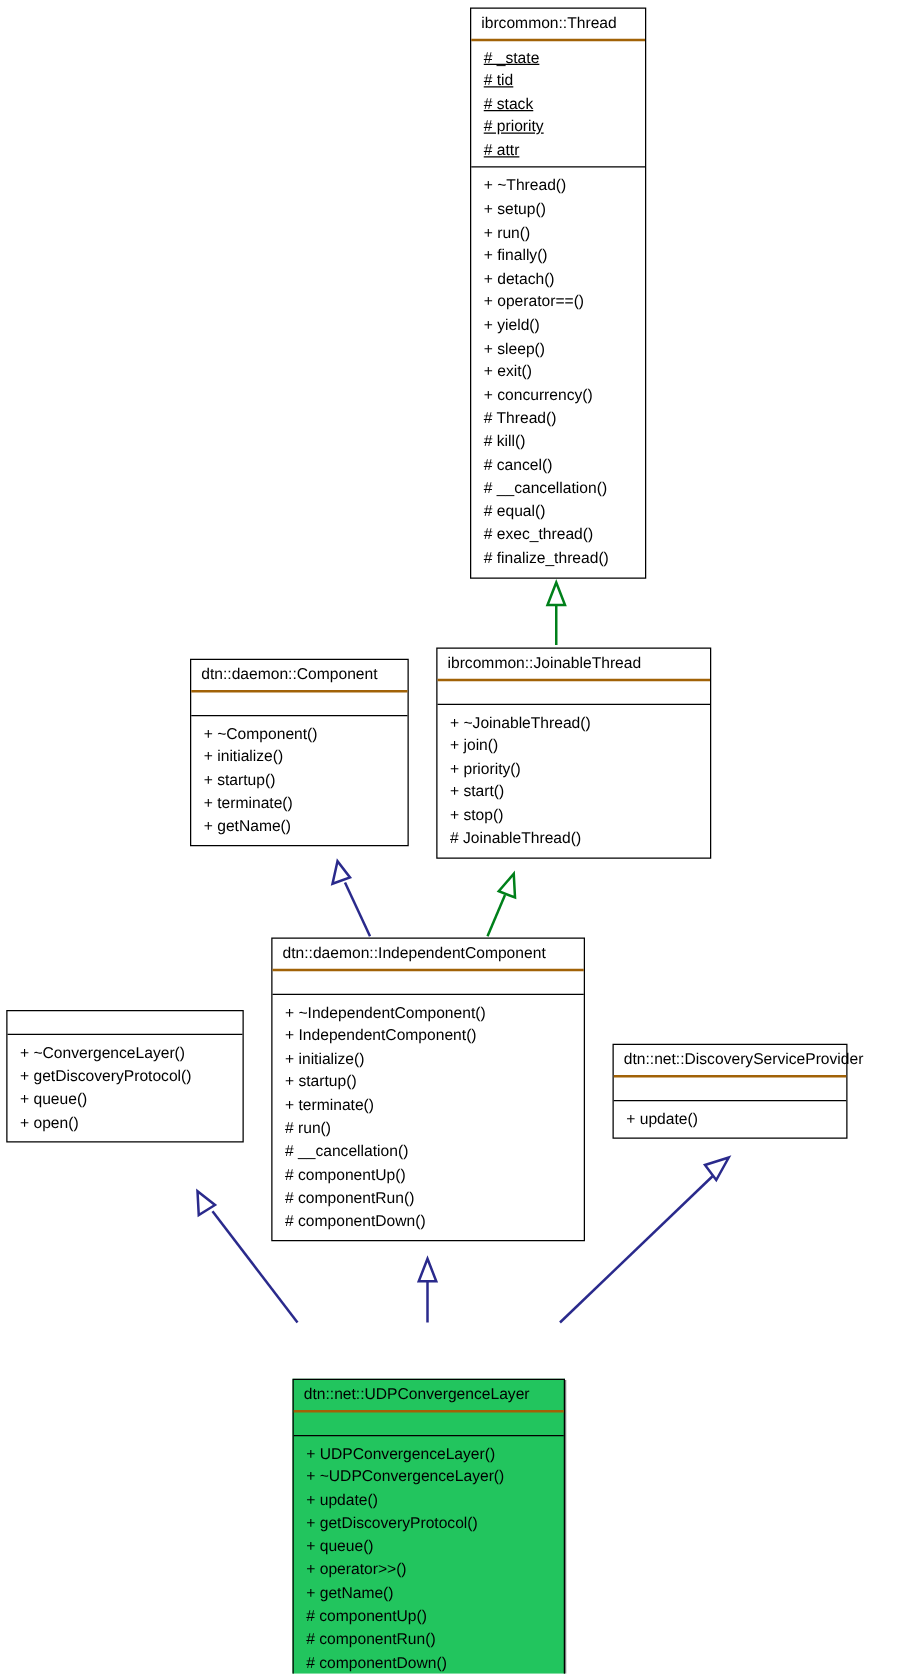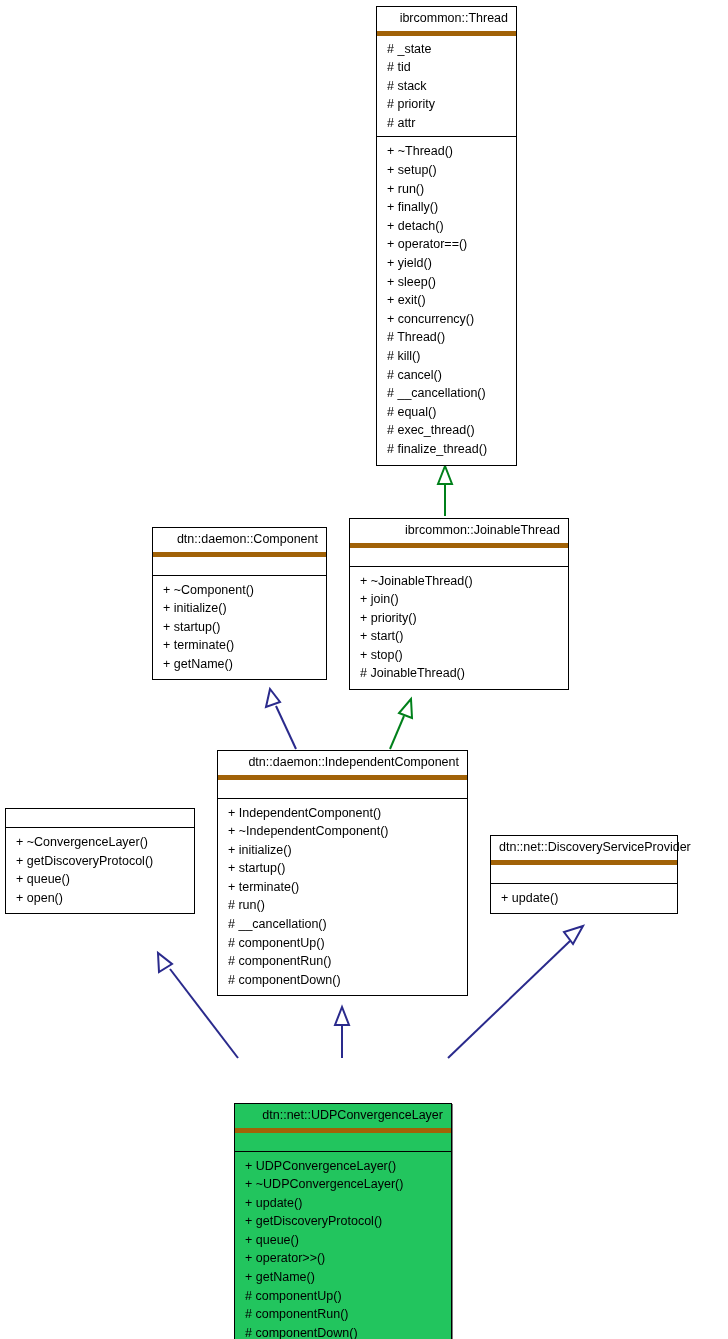--- a/index.html
+++ b/index.html
@@ -27,30 +27,31 @@
     line-height: 1.0;
     color: #000000;
   }
   .uml-class.highlight {
     background: #22c55e;
     border: 1px solid #000000;
     box-shadow: 1px 1px 0 0 #7a7a7a;
     margin-top: 44px;
   }
   .uml-title {
-    text-align: right;
+    text-align: left;
     padding: 5px 8px 6px 8px;
-    border-bottom: 5px solid #a16207;
+    border-bottom: 2px solid #a16207;
     white-space: nowrap;
     font-size: 12.5px;
   }
   .uml-attrs {
     border-bottom: 1px solid #000000;
     padding: 4px 6px;
     min-height: 10px;
+    text-decoration: underline;
   }
   .uml-attrs.empty {
     height: 18px;
     padding: 0;
   }
   .uml-ops {
     padding: 5px 6px 6px 6px;
   }
   .uml-row {
     white-space: nowrap;
@@ -160,22 +161,22 @@
       <div class="uml-row">+ start()</div>
       <div class="uml-row">+ stop()</div>
       <div class="uml-row"># JoinableThread()</div>
     </div>
   </div>
 
   <div class="uml-class" style="left:217px; top:750px; width:251px;">
     <div class="uml-title">dtn::daemon::IndependentComponent</div>
     <div class="uml-attrs empty"></div>
     <div class="uml-ops">
+      <div class="uml-row">+ ~IndependentComponent()</div>
       <div class="uml-row">+ IndependentComponent()</div>
-      <div class="uml-row">+ ~IndependentComponent()</div>
       <div class="uml-row">+ initialize()</div>
       <div class="uml-row">+ startup()</div>
       <div class="uml-row">+ terminate()</div>
       <div class="uml-row"># run()</div>
       <div class="uml-row"># __cancellation()</div>
       <div class="uml-row"># componentUp()</div>
       <div class="uml-row"># componentRun()</div>
       <div class="uml-row"># componentDown()</div>
     </div>
   </div>

